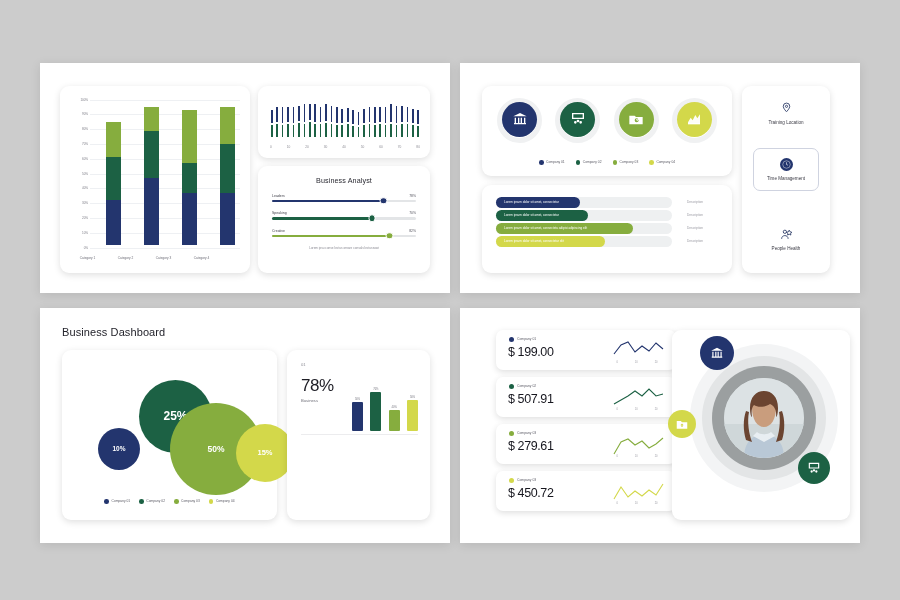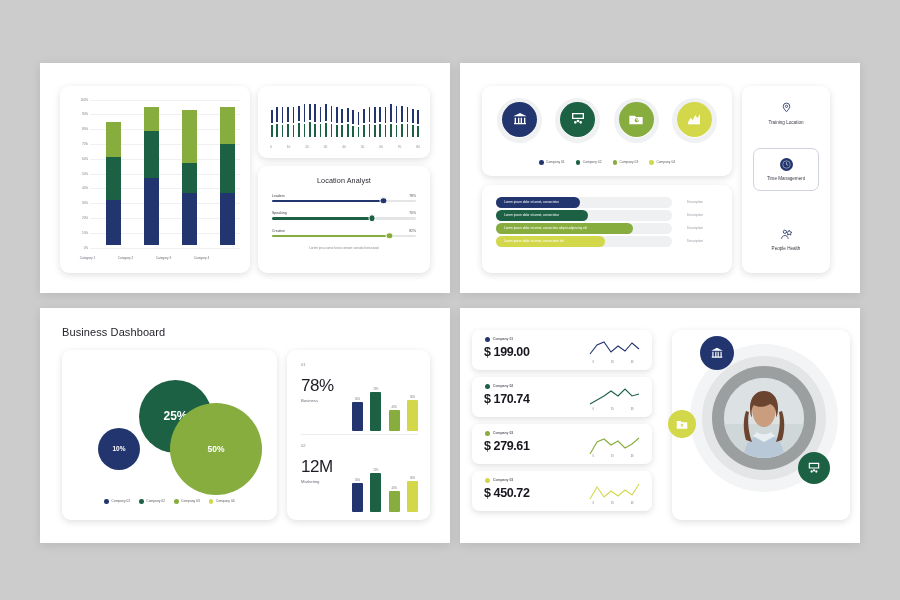--- a/index.html
+++ b/index.html
@@ -130,22 +130,22 @@
   .stat-big{font-size:17px;color:#1d1d25;letter-spacing:-.4px;margin-top:10px;line-height:1;}
   .stat-sub{font-size:4.2px;color:#6d6d77;margin-top:4px;}
   .minibars{position:absolute;right:0;bottom:6px;width:66px;height:52px;display:flex;align-items:flex-end;justify-content:space-between;}
   .mb{width:11px;position:relative;}
   .mb-fill{width:100%;border-radius:1px;}
   .mb-lab{position:absolute;left:50%;transform:translateX(-50%);font-size:2.6px;color:#71717b;white-space:nowrap;}
   .stat-div{position:absolute;left:14px;right:12px;height:1px;background:#ececee;top:84px;}
 
   
   .price-card{
-    position:absolute;left:12px;width:180px;height:40px;
-    background:#fff;border-radius:7px;box-shadow:0 2px 6px rgba(0,0,0,.13);font-weight:bold;
+    position:absolute;left:36px;width:180px;height:40px;
+    background:#fff;border-radius:7px;box-shadow:0 2px 6px rgba(0,0,0,.13);
   }
   .pc-head{position:absolute;left:13px;top:7px;display:flex;align-items:center;gap:3px;}
   .pc-dot{width:5px;height:5px;border-radius:50%;}
   .pc-name{font-size:3.4px;color:#5f5f69;}
   .pc-amt{position:absolute;left:12px;top:15px;font-size:12.5px;color:#17171f;letter-spacing:-.4px;}
   .pc-spark{position:absolute;right:10px;top:7px;width:58px;height:26px;}
   .pc-axis{position:absolute;right:10px;bottom:6px;width:58px;display:flex;justify-content:space-around;}
   .pc-axis span{font-size:2.6px;color:#9e9ea6;}
 
   .s4-right{left:212px;top:22px;width:178px;height:190px;}
@@ -342,21 +342,21 @@
           <span>30</span>
           <span>40</span>
           <span>50</span>
           <span>60</span>
           <span>70</span>
           <span>80</span>
         </div>
     </div>
 
     <div class="card s1-ba">
-      <div class="ba-title">Location Analyst</div>
+      <div class="ba-title">Business Analyst</div>
       <div class="ba-rows" id="s1-ba-rows">
           <div class="ba-row">
             <div class="ba-row-head">
               <span class="ba-name">Leaders</span>
               <span class="ba-pct">78%</span>
             </div>
             <div class="ba-track">
               <div class="ba-fill" style="width: 78%; background: rgb(35, 53, 110);"></div>
               <div class="ba-knob" style="left: 78%; background: rgb(35, 53, 110);"></div>
             </div>
@@ -516,20 +516,21 @@
   </div>
 
   <div class="slide">
     <div class="s3-title">Business Dashboard</div>
 
     <div class="card s3-bubblecard">
       <div id="s3-bubbles" style="position:absolute;left:22px;top:16px;width:175px;height:115px;">
           <div class="bubble" style="width: 73px; height: 73px; left: 55px; top: 14px; background: rgb(28, 97, 68); font-size: 12px;">25%</div>
           <div class="bubble" style="width: 42px; height: 42px; left: 14px; top: 62px; background: rgb(35, 53, 110); font-size: 6.5px;">10%</div>
           <div class="bubble" style="width: 92px; height: 92px; left: 86px; top: 37px; background: rgb(134, 173, 62); font-size: 8.5px;">50%</div>
+          <div class="bubble" style="width: 58px; height: 58px; left: 152px; top: 58px; background: rgb(211, 216, 74); font-size: 7.5px;">15%</div>
         </div>
       <div class="b-legend" id="s3-legend">
           <div class="lg">
             <span class="lg-dot" style="background: rgb(35, 53, 110);"></span>
             <span class="lg-txt">Company 01</span>
           </div>
           <div class="lg">
             <span class="lg-dot" style="background: rgb(28, 97, 68);"></span>
             <span class="lg-txt">Company 02</span>
           </div>
@@ -562,43 +563,20 @@
               <span class="mb-lab" style="bottom: 22px;">40%</span>
               <div class="mb-fill" style="height: 21px; background: rgb(134, 173, 62);"></div>
             </div>
             <div class="mb">
               <span class="mb-lab" style="bottom: 32px;">50%</span>
               <div class="mb-fill" style="height: 31px; background: rgb(211, 216, 74);"></div>
             </div>
           </div>
         </div>
       <div class="stat-div"></div>
-      <div class="stat" id="s3-stat1" style="top:93px;">
-          <div class="stat-no">02</div>
-          <div class="stat-big">12M</div>
-          <div class="stat-sub">Marketing</div>
-          <div class="minibars">
-            <div class="mb">
-              <span class="mb-lab" style="bottom: 30px;">50%</span>
-              <div class="mb-fill" style="height: 29px; background: rgb(35, 53, 110);"></div>
-            </div>
-            <div class="mb">
-              <span class="mb-lab" style="bottom: 40px;">70%</span>
-              <div class="mb-fill" style="height: 39px; background: rgb(28, 97, 68);"></div>
-            </div>
-            <div class="mb">
-              <span class="mb-lab" style="bottom: 22px;">40%</span>
-              <div class="mb-fill" style="height: 21px; background: rgb(134, 173, 62);"></div>
-            </div>
-            <div class="mb">
-              <span class="mb-lab" style="bottom: 32px;">50%</span>
-              <div class="mb-fill" style="height: 31px; background: rgb(211, 216, 74);"></div>
-            </div>
-          </div>
-        </div>
     </div>
   </div>
 
   <div class="slide">
     <div id="s4-prices">
         <div class="price-card" style="top: 22px;">
           <div class="pc-head">
             <span class="pc-dot" style="background: rgb(35, 53, 110);"></span>
             <span class="pc-name">Company 01</span>
           </div>
@@ -610,21 +588,21 @@
             <span>0</span>
             <span>10</span>
             <span>20</span>
           </div>
         </div>
         <div class="price-card" style="top: 69px;">
           <div class="pc-head">
             <span class="pc-dot" style="background: rgb(28, 97, 68);"></span>
             <span class="pc-name">Company 02</span>
           </div>
-          <div class="pc-amt">$ 170.74</div>
+          <div class="pc-amt">$ 507.91</div>
           <svg class="pc-spark" viewBox="0 0 58 26">
             <polyline points="6,20 13,16 20,12 27,7 34,12 41,5 48,12 55,10" fill="none" stroke="#1c6144" stroke-width="1.1"></polyline>
           </svg>
           <div class="pc-axis">
             <span>0</span>
             <span>10</span>
             <span>20</span>
           </div>
         </div>
         <div class="price-card" style="top: 116px;">

